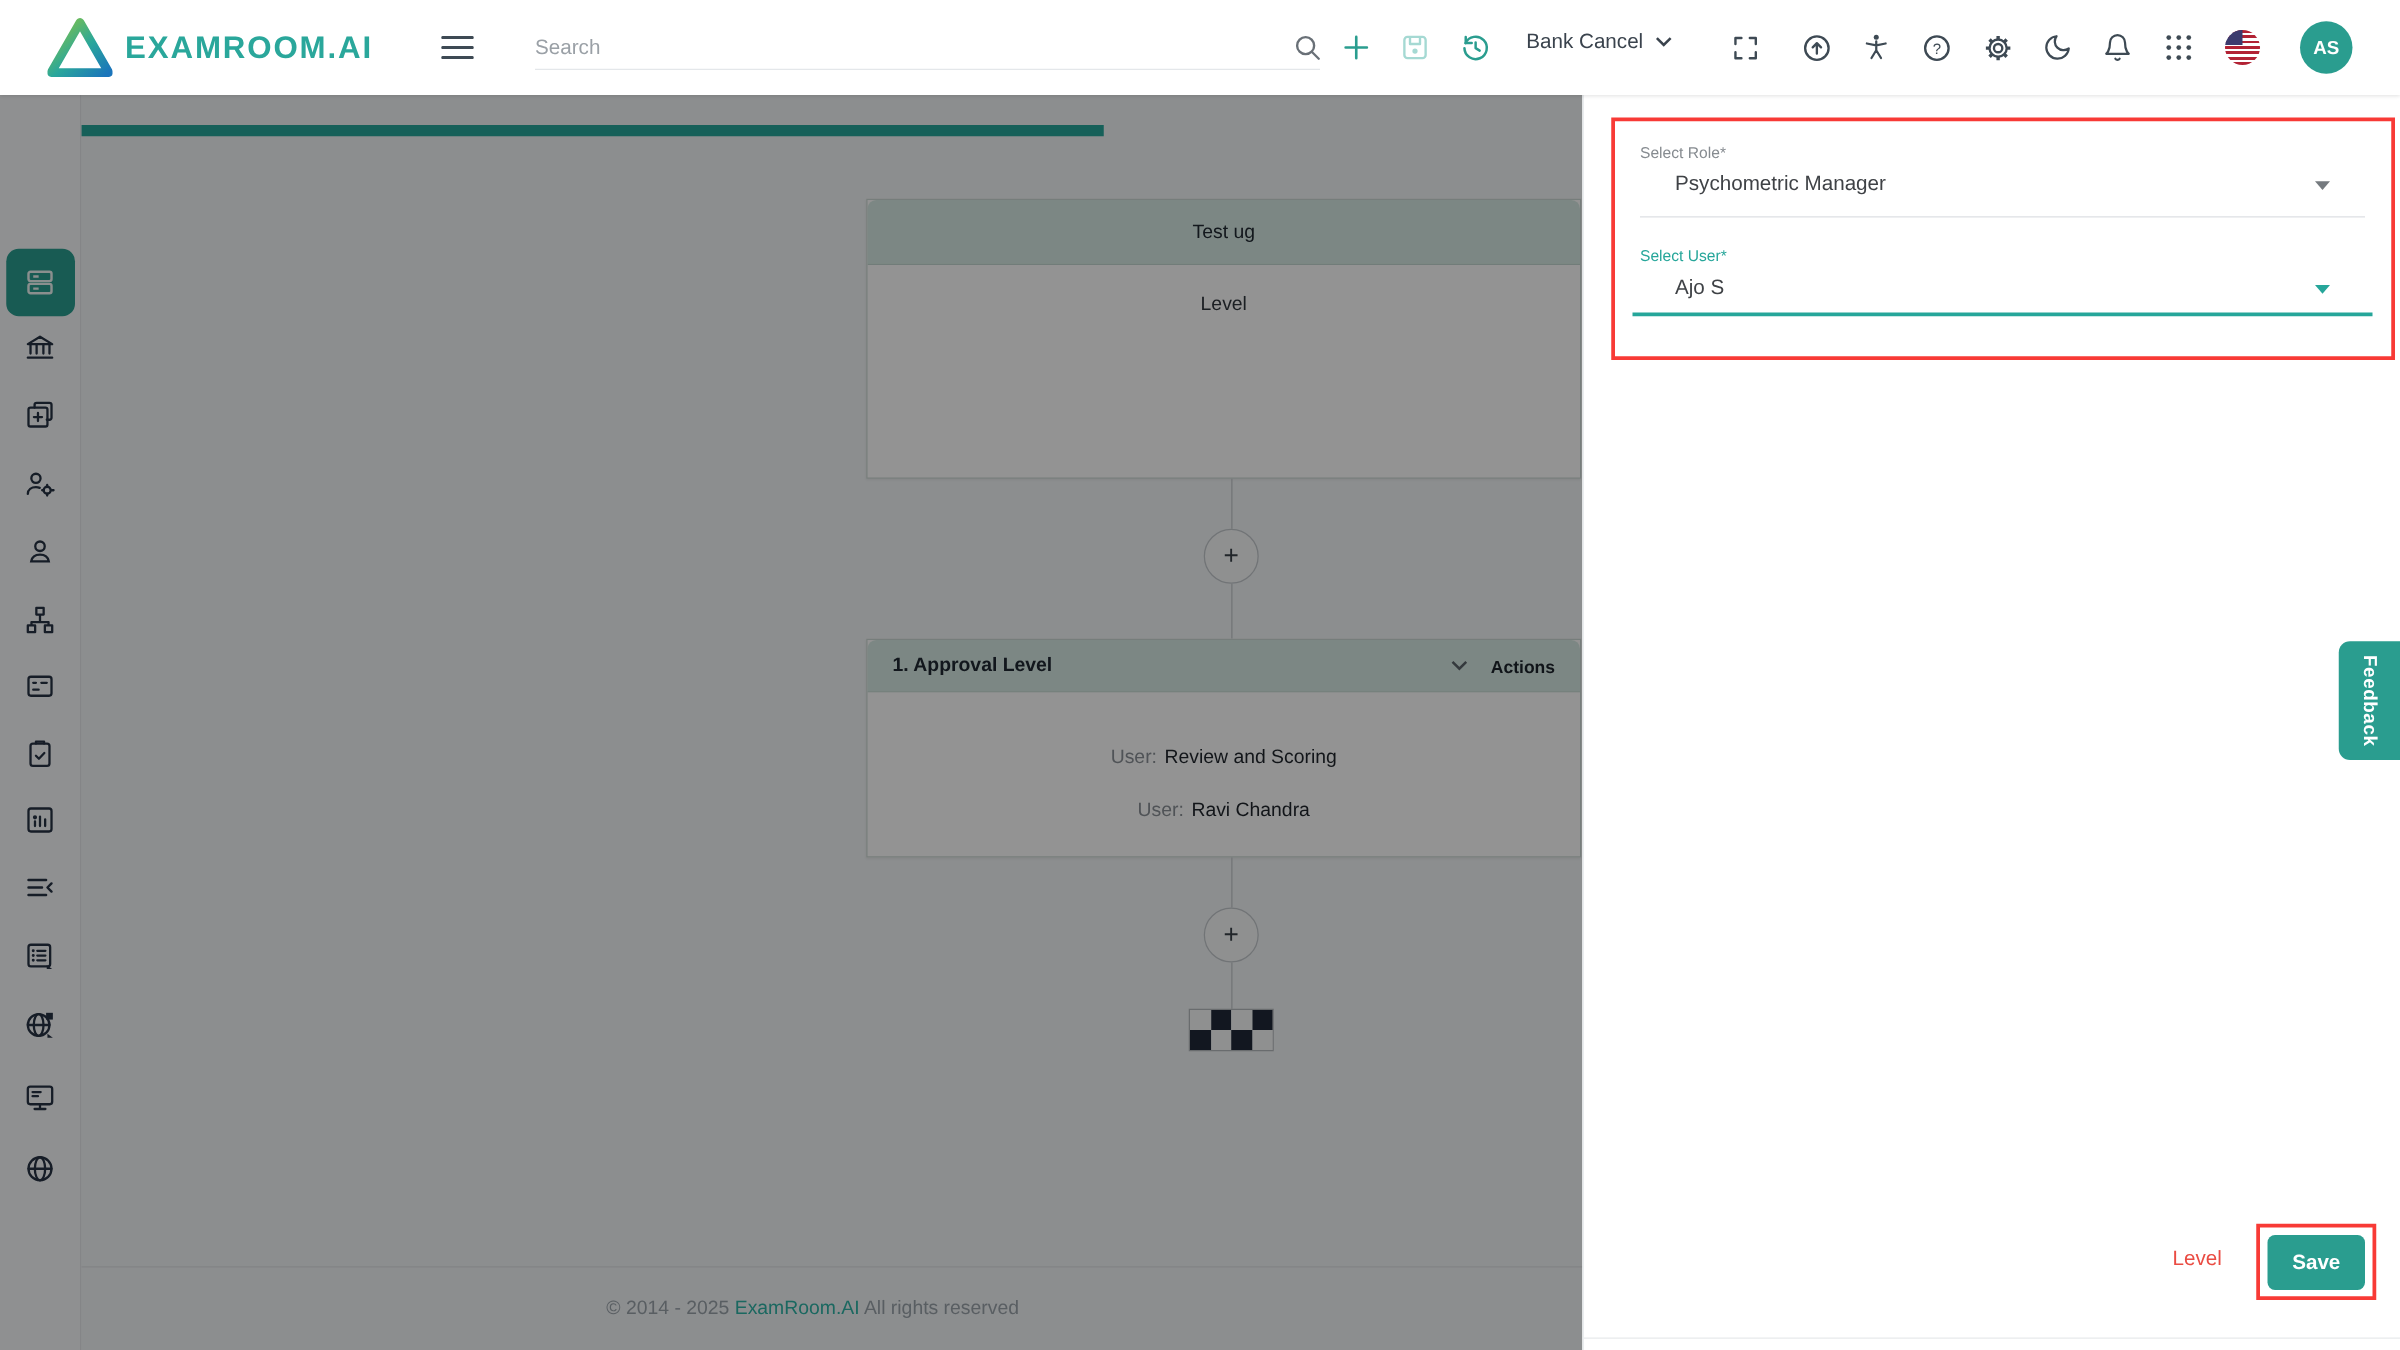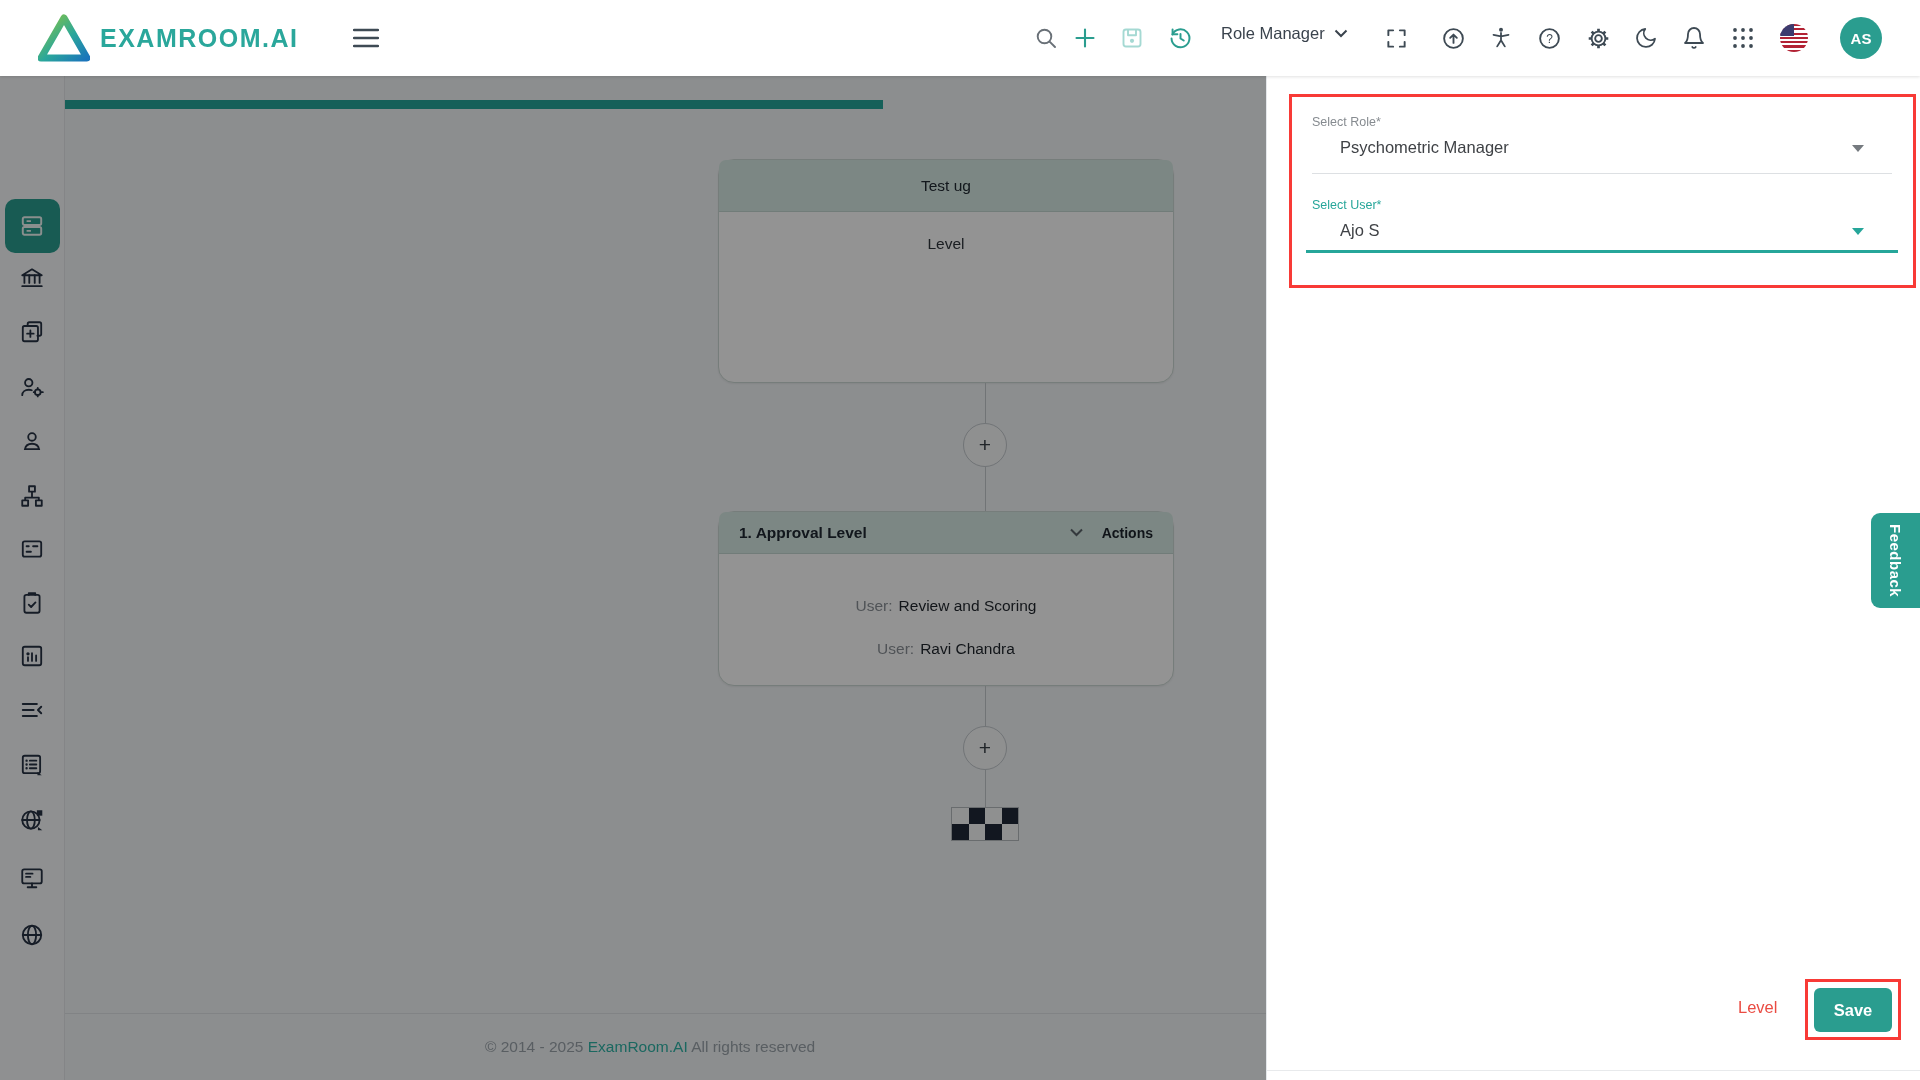--- a/index.html
+++ b/index.html
@@ -31,22 +31,22 @@
              border-right:1px solid #e3e6e9; z-index:10; }
   .sb-item { position:absolute; left:8px; width:48px; height:48px; display:flex;
              align-items:center; justify-content:center; cursor:pointer; }
   .sb-active-pill { position:absolute; left:5px; top:123px; width:55px; height:54px;
                     border-radius:10px; background:#2a9d8f; }
 
   
   #main { position:absolute; left:65px; top:76px; width:1201px; height:1004px; background:#f1f4f6; z-index:5; }
   #progress-bar { position:absolute; left:0; top:24px; width:818px; height:9px; background:#26a69a; }
 
-  .flow-card { position:absolute; left:653px; width:456px; background:#fdfdfd;
-               border:1px solid #ccd8d4; border-radius:16px; box-shadow:0 1px 2px rgba(0,0,0,.06); }
+  .flow-card { position:absolute; left:628px; width:572px; background:#fdfdfd;
+               border:1px solid #ccd8d4; border-radius:0; box-shadow:0 1px 2px rgba(0,0,0,.06); }
   .flow-card .hd { background:#d6e9e3; border-bottom:1px solid #c3d6d0; border-radius:7px 7px 0 0;
                    display:flex; align-items:center; }
   #group-card { top:83px; height:224px; }
   #group-card .hd { height:52px; justify-content:center; font-size:15.5px; font-weight:500; color:#222a33; }
   #group-desc { position:absolute; left:0; top:75px; width:100%; text-align:center;
                 font-size:15.5px; color:#30363d; }
   #edit-general-btn { position:absolute; left:28px; top:133px; width:500px; height:40px;
                       background:#0d8a74; color:#eef2f1; font-size:15.5px; border:none; border-radius:6px;
                       cursor:pointer; font-family:"Liberation Sans", sans-serif; }
   #approval-card { top:435px; height:175px; }
@@ -123,20 +123,21 @@
     </svg>
   </span>
   <span class="abs brand-text" style="left:100px; top:24px;">EXAMROOM.AI</span>
 
   <span class="nav-ic" style="left:353px;">
     <svg width="26" height="20" viewBox="0 0 26 20" stroke="#3e4a54" stroke-width="2.4" stroke-linecap="round">
       <path d="M1 2h24 M1 10h24 M1 18h24"></path>
       </svg>
   </span>
 
+  <input id="search-input" value="" placeholder="Search" style="">
 
   <span class="nav-ic" style="left:1033px;">
     <svg width="24" height="24" viewBox="0 0 24 24" fill="none" stroke="#697077" stroke-width="1.9" stroke-linecap="round">
       <circle cx="10.5" cy="10.5" r="6.8"></circle>
         <path d="M15.6 15.6 21 21"></path>
       </svg>
   </span>
   <span class="nav-ic" style="left:1072px;">
     <svg width="24" height="24" viewBox="0 0 24 24" stroke="#2a9d8f" stroke-width="2.1" stroke-linecap="round">
       <path d="M12 3.5v17 M3.5 12h17"></path>
@@ -151,21 +152,21 @@
   </span>
   <span class="nav-ic" style="left:1167px;">
     <svg width="25" height="25" viewBox="0 0 24 24" fill="none" stroke="#2a9d8f" stroke-width="1.9" stroke-linecap="round" stroke-linejoin="round">
       <path d="M4.2 8.2A8.6 8.6 0 1 1 3.4 12"></path>
       <path d="M4.4 3.4v4.6h4.6"></path>
       <path d="M12 7.6V12l3.1 1.9"></path>
       </svg>
   </span>
 
   <span class="role-dd">
-    <span>Role Manager</span>
+    <span>Bank Cancel</span>
     <svg width="14" height="9" viewBox="0 0 14 9" fill="none" stroke="#3a434d" stroke-width="2">
       <path d="M1.5 1.5 7 7l5.5-5.5"></path>
       </svg>
   </span>
 
   <span class="nav-ic" style="left:1383px;">
     <svg width="23" height="23" viewBox="0 0 24 24" fill="none" stroke="#3e4a54" stroke-width="2" stroke-linecap="round" stroke-linejoin="round">
       <path d="M3.5 8.5v-5h5 M15.5 3.5h5v5 M20.5 15.5v5h-5 M8.5 20.5h-5v-5"></path>
       </svg>
   </span>

